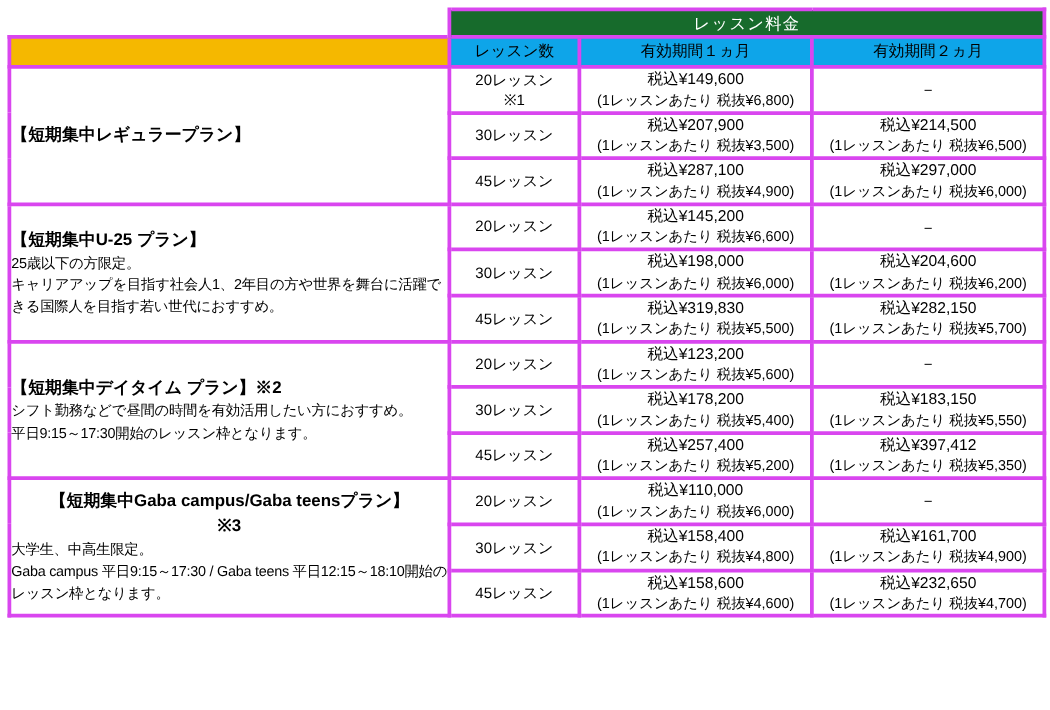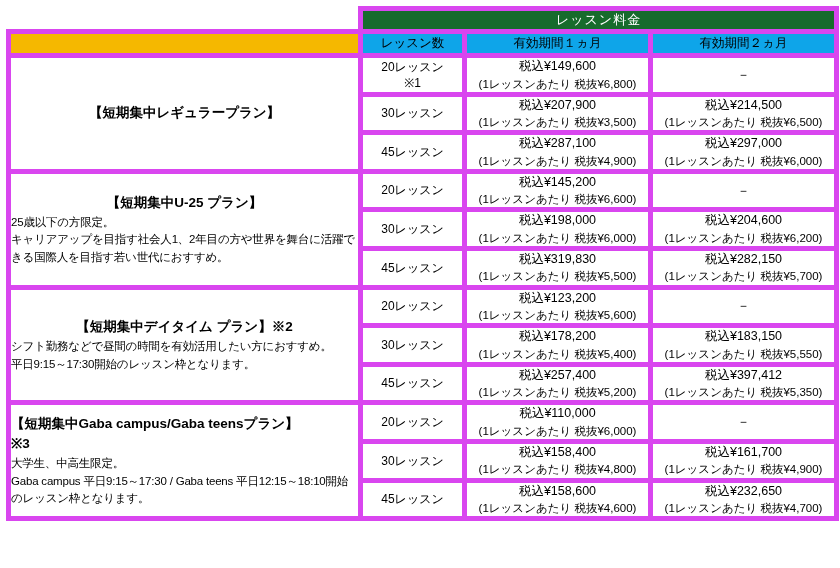--- a/index.html
+++ b/index.html
@@ -20,21 +20,21 @@
     height: 568px;
     padding: 6px 6px 4px 6px;
   }
   table.price {
     width: 828px;
     border-collapse: collapse;
     table-layout: fixed;
     border: 1px solid #000;
   }
   table.price td, table.price th {
-    border: 5px solid #d946ef;
+    border: 3px solid #d946ef;
     padding: 0;
     vertical-align: middle;
   }
   
   .hdr-green {
     background: #176b2c;
     color: #ffffff;
     text-align: center;
     font-size: 13px;
     letter-spacing: 1px;
@@ -58,28 +58,28 @@
   .hdr-yellow.blank-left {
     background: #f5b800;
   }
   
   .plan {
     padding: 6px 8px;
     font-size: 13px;
     line-height: 1.45;
   }
   .plan .title {
-    text-align: center;
+    text-align: left;
     font-weight: bold;
     font-size: 13.5px;
     letter-spacing: 0px;
     margin-bottom: 2px;
   }
   .plan .title.left {
-    text-align: left;
+    text-align: center;
   }
   .plan .desc {
     font-size: 11.5px;
     line-height: 1.5;
     letter-spacing: -0.2px;
   }
   .lessons {
     text-align: center;
     font-size: 12px;
     line-height: 1.35;

